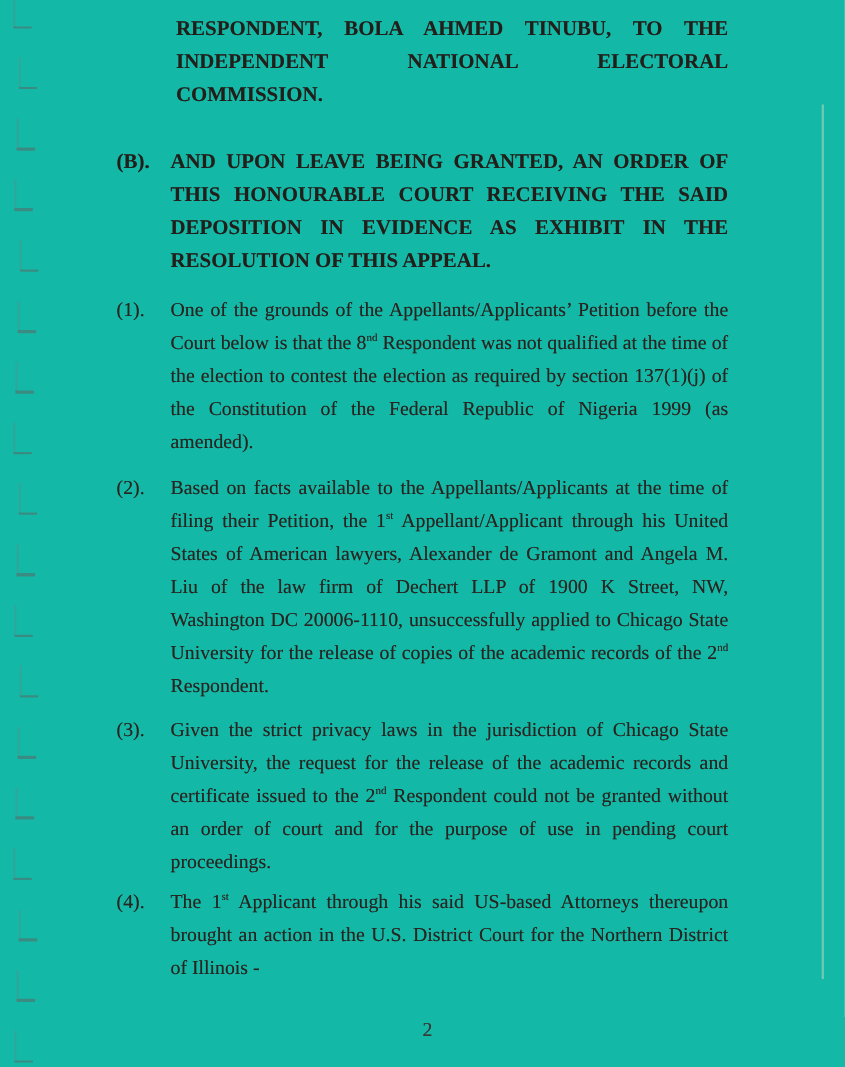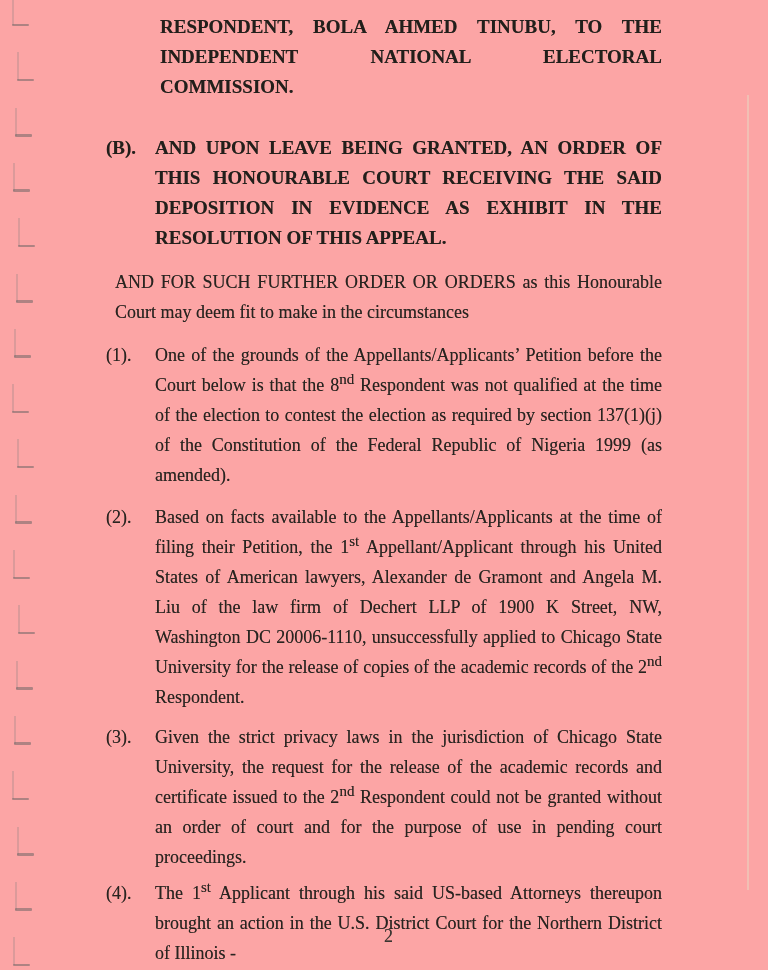--- a/index.html
+++ b/index.html
@@ -1,20 +1,20 @@
 <!DOCTYPE html>
 <html><head>
 <meta charset="utf-8">
 <style>
   html, body { margin: 0; padding: 0; }
   .page {
     position: relative;
     width: 768px;
     height: 970px;
-    background: #fca5a5;
+    background: #14b8a6;
     overflow: hidden;
     font-family: "Liberation Serif", "DejaVu Serif", serif;
     color: #282420;
   }
   
   .scan-edge {
     position: absolute;
     right: 19px; top: 95px; bottom: 80px;
     width: 2px;
     background: rgba(228, 224, 200, 0.45);
@@ -50,21 +50,21 @@
   .g3 { margin-top: 10px; }
   .g4 { margin-top: 6px; }
   .labeled { margin-left: 155px; margin-right: 106px; position: relative; }
   .lbl {
     position: absolute;
     left: -49px; top: 0;
     font-size: 18px;
     line-height: 30px;
   }
   .b-blk .lbl { font-weight: bold; font-size: 19px; }
-  .blk sup { font-size: 15px; line-height: 0; vertical-align: super; letter-spacing: 0; }
+  .blk sup { font-size: 10px; line-height: 0; vertical-align: super; letter-spacing: 0; }
   .blk .b { font-weight: bold; }
   .pagenum {
     position: absolute;
     top: 926px; left: 115px; width: 547px;
     text-align: center;
     font-size: 18px;
     color: #3a3631;
     text-shadow: 0 0 0.4px rgba(45,40,35,0.5);
   }
 </style>
@@ -96,21 +96,20 @@
 
   <div class="content">
 
     <p class="blk bold cont"><span class="b">RESPONDENT, BOLA AHMED TINUBU, TO THE INDEPENDENT NATIONAL ELECTORAL COMMISSION.</span></p>
 
     <div class="blk bold b-blk labeled">
       <span class="lbl">(B).</span>
       <span><span class="b">AND UPON LEAVE BEING GRANTED, AN ORDER OF THIS HONOURABLE COURT RECEIVING THE SAID DEPOSITION IN EVIDENCE AS EXHIBIT IN THE RESOLUTION OF THIS APPEAL.</span></span>
     </div>
 
-    <p class="blk plain1"><span>AND FOR SUCH FURTHER ORDER OR ORDERS as this Honourable Court may deem fit to make in the circumstances</span></p>
 
 
     <div class="blk labeled g1">
       <span class="lbl">(1).</span>
       <span><span>One of the grounds of the Appellants/Applicants’ Petition before the Court below is that the 8</span><sup>nd</sup><span> Respondent was not qualified at the time of the election to contest the election as required by section 137(1)(j) of the Constitution of the Federal Republic of Nigeria 1999 (as amended).</span></span>
     </div>
 
     <div class="blk labeled g2">
       <span class="lbl">(2).</span>
       <span><span>Based on facts available to the Appellants/Applicants at the time of filing their Petition, the 1</span><sup>st</sup><span> Appellant/Applicant through his United States of American lawyers, Alexander de Gramont and Angela M. Liu of the law firm of Dechert LLP of 1900 K Street, NW, Washington DC 20006-1110, unsuccessfully applied to Chicago State University for the release of copies of the academic records of the 2</span><sup>nd</sup><span> Respondent.</span></span>

